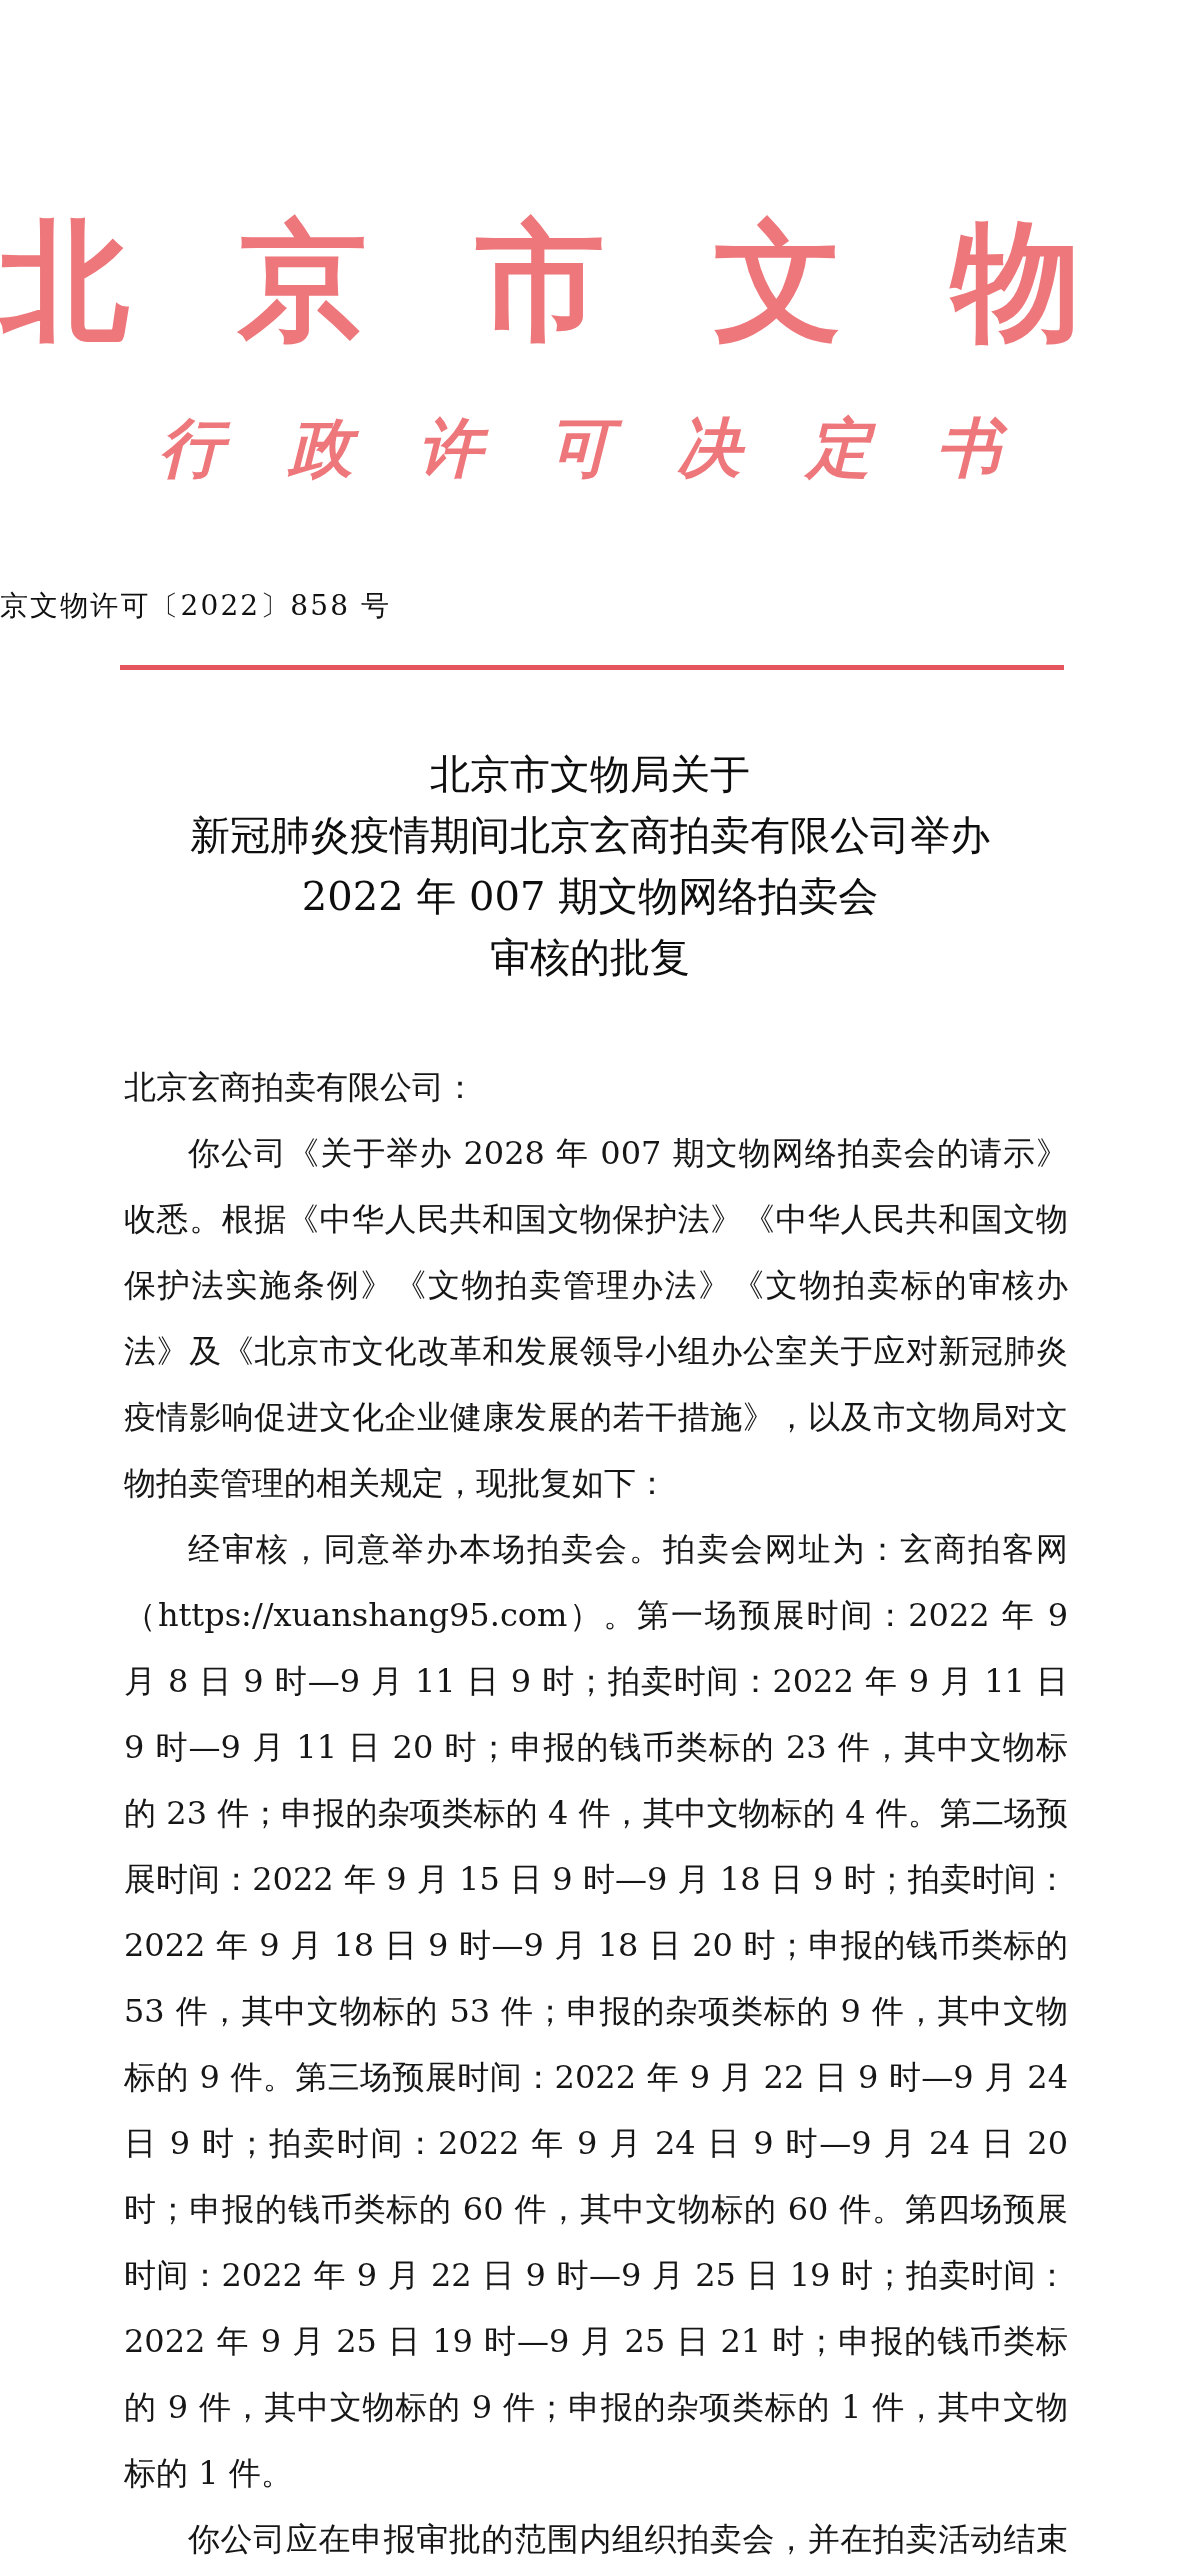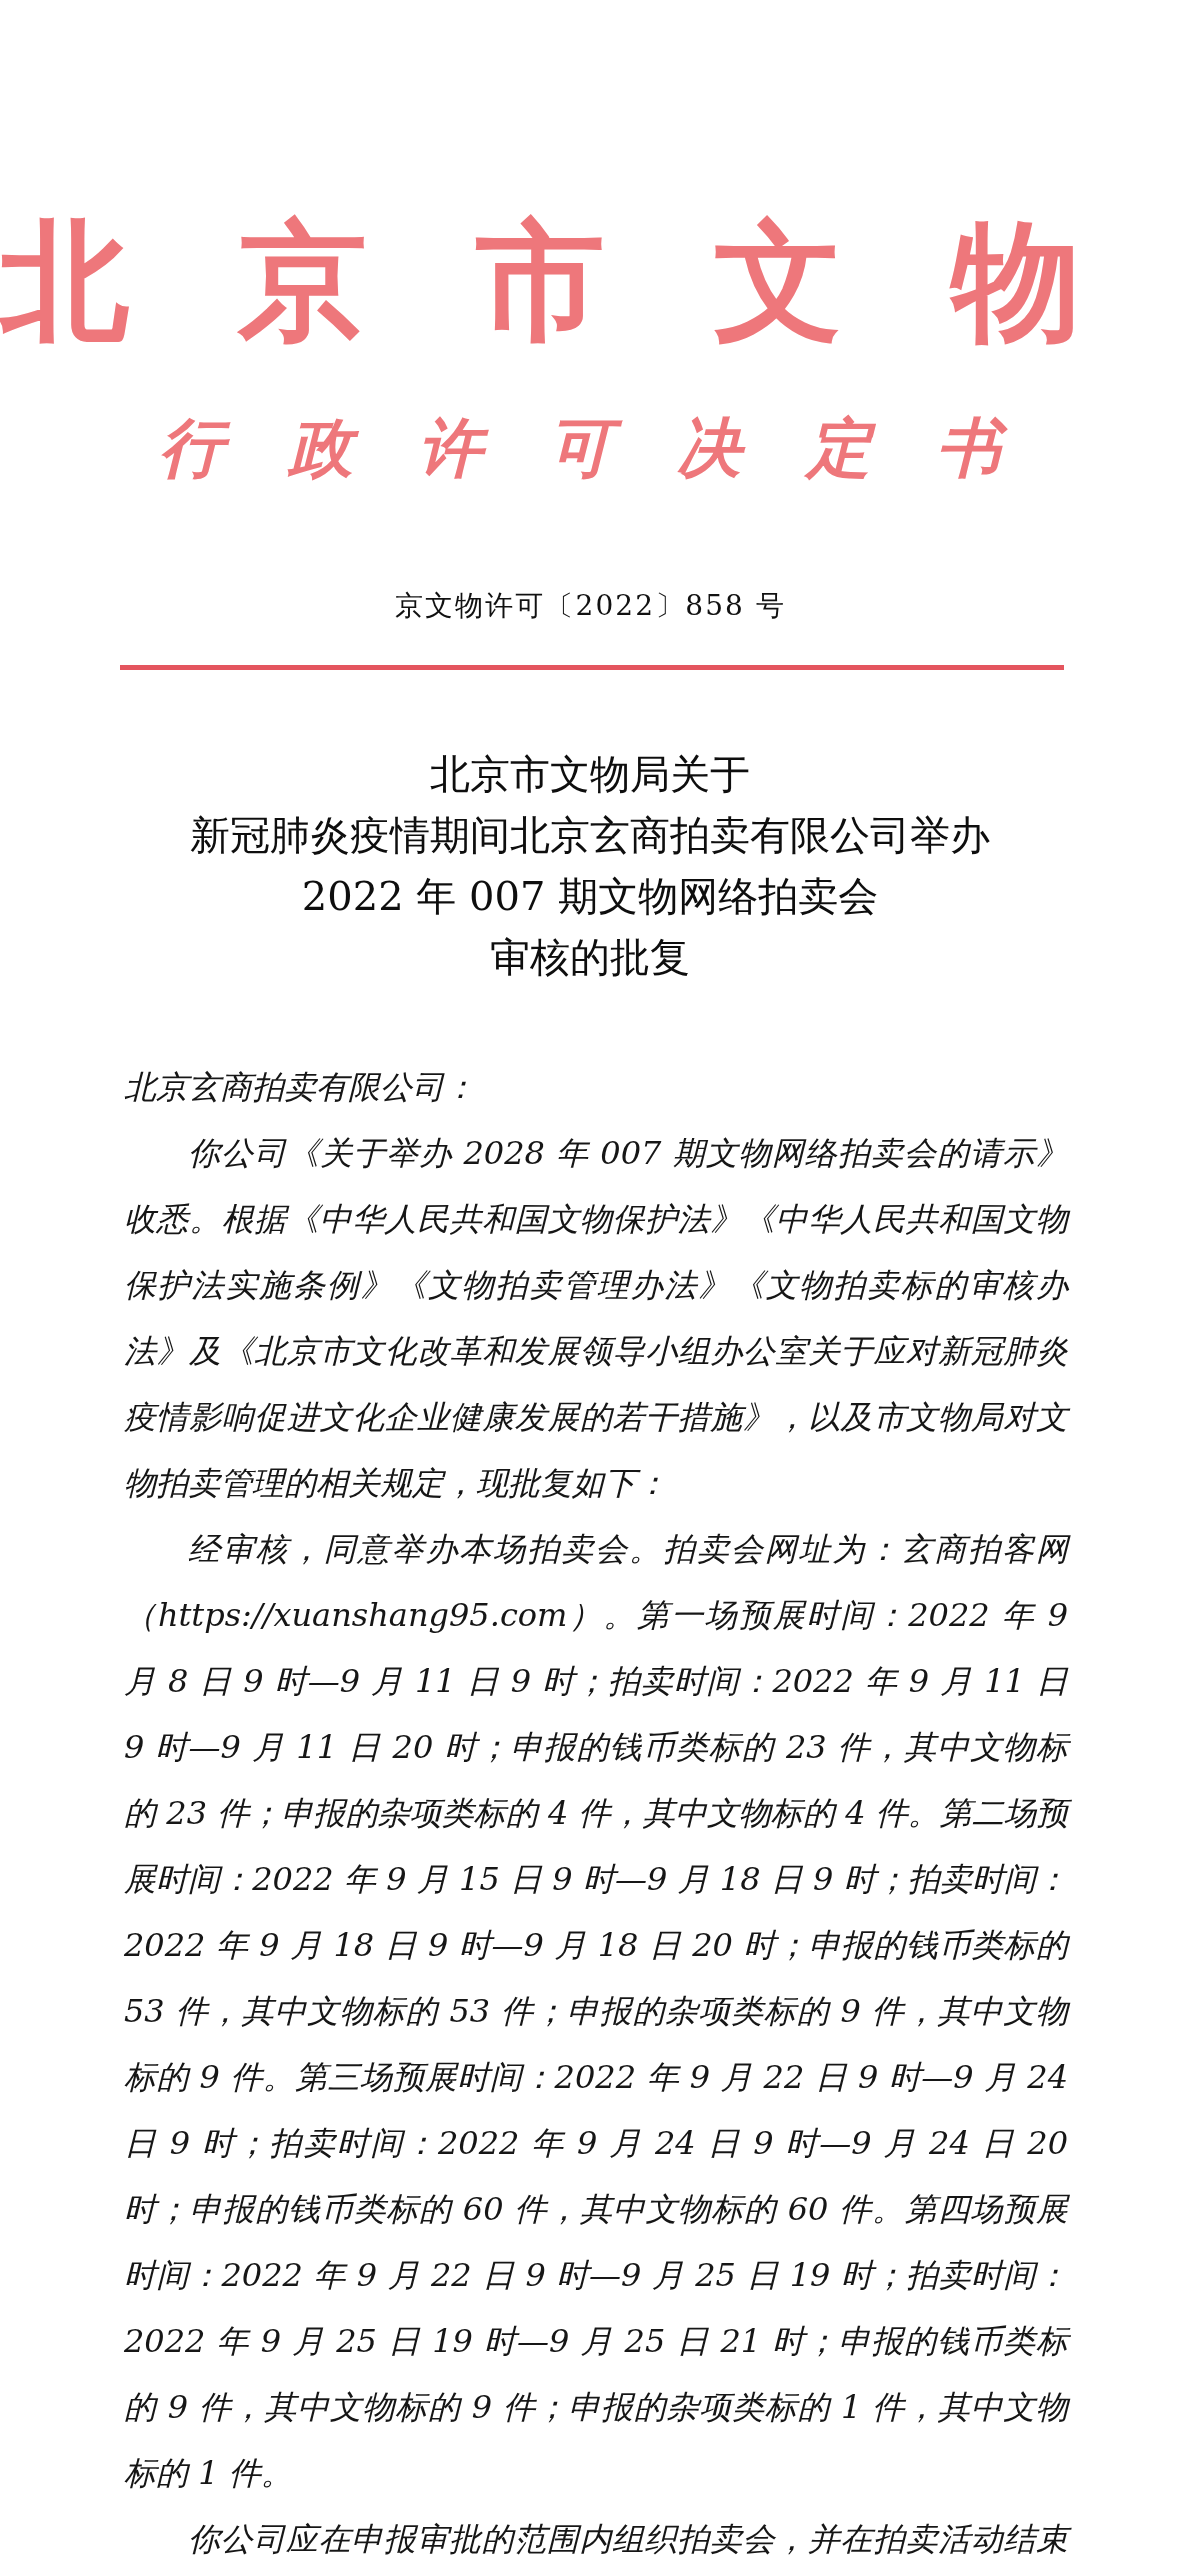--- a/index.html
+++ b/index.html
@@ -27,21 +27,21 @@
     text-align:center;
     font-size:64px;line-height:82px;
     font-weight:bold;
     letter-spacing:21.6px;
     color:#ee777b;
     white-space:nowrap;
     font-style:italic;
   }
   .doc-number{
     position:absolute;top:587px;left:0;width:100%;
-    text-align:center;
+    text-align:left;
     font-size:28px;
     color:#111;
     letter-spacing:2.1px;
   }
   .red-rule{
     position:absolute;top:665px;left:120px;width:944px;height:4.6px;
     background:#e4555e;
   }
   
   .doc-title{
@@ -51,21 +51,21 @@
     font-weight:normal;
     color:#0e0e0e;
   }
   
   .body-text{
     position:absolute;top:1054px;left:124px;width:944px;
     font-size:32px;line-height:66px;
     text-align:justify;
     color:#161616;
   }
-  .body-text p{margin:0;font-style:italic;}
+  .body-text p{margin:0;}
   .body-text p.indent{text-indent:2em;}
 </style>
 </head>
 <body>
 
 <div class="page">
 
   <div class="agency-title">北 京 市 文 物 局</div>
   <div class="doc-type">行 政 许 可 决 定 书</div>
   <div class="doc-number">京文物许可〔2022〕858 号</div>

